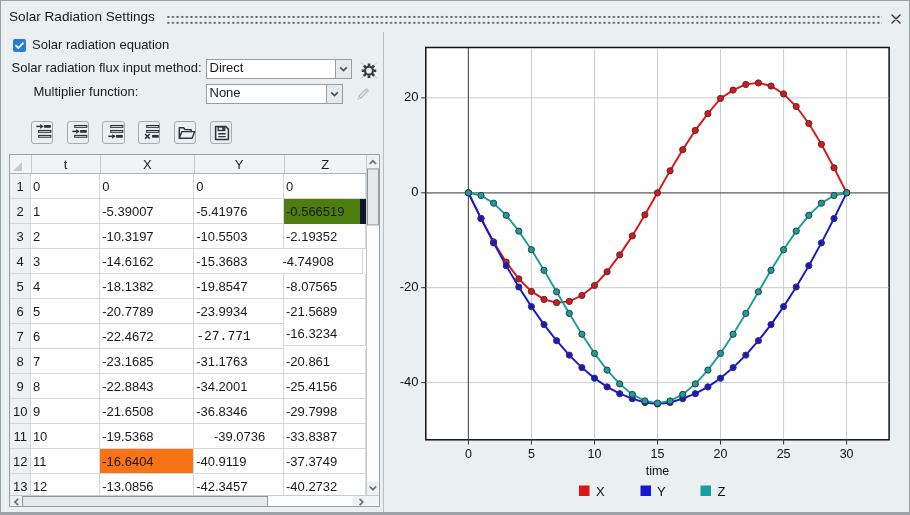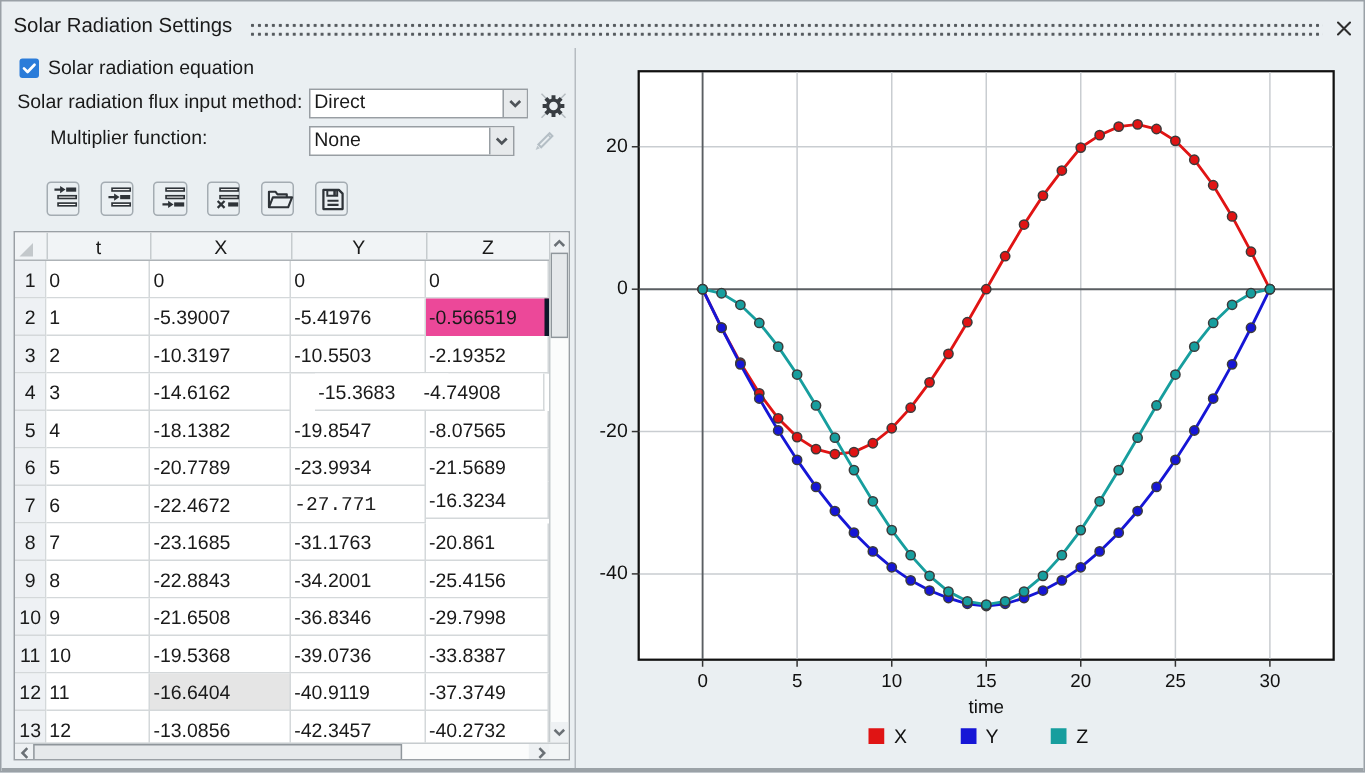--- a/index.html
+++ b/index.html
@@ -118,30 +118,30 @@
 <div class="abs" style="left:2.9px;top:7.6px;width:0;height:0;border-left:9px solid transparent;border-bottom:9px solid #c3c8cb;"></div>
 <div class="abs" style="left:0.00px;top:19.90px;width:20.5px;height:25.0px;background:#eef1f4;border-right:1px solid #d4d8da;border-bottom:1px solid #d4d8da;box-sizing:border-box;text-align:center;line-height:25.0px;">1</div>
 <div class="abs" style="left:20.50px;top:19.90px;width:69.4px;height:25.0px;background:#fff;border-right:1px solid #d4d8da;border-bottom:1px solid #d4d8da;box-sizing:border-box;text-align:left;padding-left:2px;line-height:25.0px;">0</div>
 <div class="abs" style="left:89.90px;top:19.90px;width:93.9px;height:25.0px;background:#fff;border-right:1px solid #d4d8da;border-bottom:1px solid #d4d8da;box-sizing:border-box;text-align:left;padding-left:2px;line-height:25.0px;">0</div>
 <div class="abs" style="left:183.80px;top:19.90px;width:89.8px;height:25.0px;background:#fff;border-right:1px solid #d4d8da;border-bottom:1px solid #d4d8da;box-sizing:border-box;text-align:left;padding-left:2px;line-height:25.0px;">0</div>
 <div class="abs" style="left:273.60px;top:19.90px;width:82.5px;height:25.0px;background:#fff;border-right:1px solid #d4d8da;border-bottom:1px solid #d4d8da;box-sizing:border-box;text-align:left;padding-left:2px;line-height:25.0px;">0</div>
 <div class="abs" style="left:0.00px;top:44.90px;width:20.5px;height:25.0px;background:#eef1f4;border-right:1px solid #d4d8da;border-bottom:1px solid #d4d8da;box-sizing:border-box;text-align:center;line-height:25.0px;">2</div>
 <div class="abs" style="left:20.50px;top:44.90px;width:69.4px;height:25.0px;background:#fff;border-right:1px solid #d4d8da;border-bottom:1px solid #d4d8da;box-sizing:border-box;text-align:left;padding-left:2px;line-height:25.0px;">1</div>
 <div class="abs" style="left:89.90px;top:44.90px;width:93.9px;height:25.0px;background:#fff;border-right:1px solid #d4d8da;border-bottom:1px solid #d4d8da;box-sizing:border-box;text-align:left;padding-left:2px;line-height:25.0px;">-5.39007</div>
 <div class="abs" style="left:183.80px;top:44.90px;width:89.8px;height:25.0px;background:#fff;border-right:1px solid #d4d8da;border-bottom:1px solid #d4d8da;box-sizing:border-box;text-align:left;padding-left:2px;line-height:25.0px;">-5.41976</div>
-<div class="abs" style="left:273.60px;top:44.90px;width:82.5px;height:41px;background:#ec4899;border-right:3px solid #0f172a;border-bottom:1px solid #d4d8da;box-sizing:border-box;text-align:left;padding-left:2px;line-height:25.0px;">-0.566519</div>
+<div class="abs" style="left:273.60px;top:44.90px;width:82.5px;height:41px;background:#4d7c0f;border-right:6px solid #0f172a;border-bottom:1px solid #d4d8da;box-sizing:border-box;text-align:left;padding-left:2px;line-height:25.0px;">-0.566519</div>
 <div class="abs" style="left:0.00px;top:69.90px;width:20.5px;height:25.0px;background:#eef1f4;border-right:1px solid #d4d8da;border-bottom:1px solid #d4d8da;box-sizing:border-box;text-align:center;line-height:25.0px;">3</div>
 <div class="abs" style="left:20.50px;top:69.90px;width:69.4px;height:25.0px;background:#fff;border-right:1px solid #d4d8da;border-bottom:1px solid #d4d8da;box-sizing:border-box;text-align:left;padding-left:2px;line-height:25.0px;">2</div>
 <div class="abs" style="left:89.90px;top:69.90px;width:93.9px;height:25.0px;background:#fff;border-right:1px solid #d4d8da;border-bottom:1px solid #d4d8da;box-sizing:border-box;text-align:left;padding-left:2px;line-height:25.0px;">-10.3197</div>
 <div class="abs" style="left:183.80px;top:69.90px;width:89.8px;height:25.0px;background:#fff;border-right:1px solid #d4d8da;border-bottom:1px solid #d4d8da;box-sizing:border-box;text-align:left;padding-left:2px;line-height:25.0px;">-10.5503</div>
 <div class="abs" style="left:273.60px;top:69.90px;width:82.5px;height:25.0px;background:#fff;border-right:1px solid #d4d8da;border-bottom:1px solid #d4d8da;box-sizing:border-box;text-align:left;padding-left:2px;line-height:25.0px;">-2.19352</div>
 <div class="abs" style="left:0.00px;top:94.90px;width:20.5px;height:25.0px;background:#eef1f4;border-right:1px solid #d4d8da;border-bottom:1px solid #d4d8da;box-sizing:border-box;text-align:center;line-height:25.0px;">4</div>
 <div class="abs" style="left:20.50px;top:94.90px;width:69.4px;height:25.0px;background:#fff;border-right:1px solid #d4d8da;border-bottom:1px solid #d4d8da;box-sizing:border-box;text-align:left;padding-left:2px;line-height:25.0px;">3</div>
 <div class="abs" style="left:89.90px;top:94.90px;width:93.9px;height:25.0px;background:#fff;border-right:1px solid #d4d8da;border-bottom:1px solid #d4d8da;box-sizing:border-box;text-align:left;padding-left:2px;line-height:25.0px;">-14.6162</div>
-<div class="abs" style="left:183.80px;top:94.90px;width:89.8px;height:25.0px;background:#fff;border-right:1px solid #d4d8da;border-bottom:1px solid #d4d8da;box-sizing:border-box;text-align:left;padding-left:2px;line-height:25.0px;margin-left:16px;">-15.3683</div>
+<div class="abs" style="left:183.80px;top:94.90px;width:89.8px;height:25.0px;background:#fff;border-right:1px solid #d4d8da;border-bottom:1px solid #d4d8da;box-sizing:border-box;text-align:left;padding-left:2px;line-height:25.0px;">-15.3683</div>
 <div class="abs" style="left:270px;top:94.90px;width:82.5px;height:25.0px;background:#fff;border-right:1px solid #d4d8da;border-bottom:1px solid #d4d8da;box-sizing:border-box;text-align:left;padding-left:2px;line-height:25.0px;">-4.74908</div>
 <div class="abs" style="left:0.00px;top:119.90px;width:20.5px;height:25.0px;background:#eef1f4;border-right:1px solid #d4d8da;border-bottom:1px solid #d4d8da;box-sizing:border-box;text-align:center;line-height:25.0px;">5</div>
 <div class="abs" style="left:20.50px;top:119.90px;width:69.4px;height:25.0px;background:#fff;border-right:1px solid #d4d8da;border-bottom:1px solid #d4d8da;box-sizing:border-box;text-align:left;padding-left:2px;line-height:25.0px;">4</div>
 <div class="abs" style="left:89.90px;top:119.90px;width:93.9px;height:25.0px;background:#fff;border-right:1px solid #d4d8da;border-bottom:1px solid #d4d8da;box-sizing:border-box;text-align:left;padding-left:2px;line-height:25.0px;">-18.1382</div>
 <div class="abs" style="left:183.80px;top:119.90px;width:89.8px;height:25.0px;background:#fff;border-right:1px solid #d4d8da;border-bottom:1px solid #d4d8da;box-sizing:border-box;text-align:left;padding-left:2px;line-height:25.0px;">-19.8547</div>
 <div class="abs" style="left:273.60px;top:119.90px;width:82.5px;height:25.0px;background:#fff;border-right:1px solid #d4d8da;border-bottom:1px solid #d4d8da;box-sizing:border-box;text-align:left;padding-left:2px;line-height:25.0px;">-8.07565</div>
 <div class="abs" style="left:0.00px;top:144.90px;width:20.5px;height:25.0px;background:#eef1f4;border-right:1px solid #d4d8da;border-bottom:1px solid #d4d8da;box-sizing:border-box;text-align:center;line-height:25.0px;">6</div>
 <div class="abs" style="left:20.50px;top:144.90px;width:69.4px;height:25.0px;background:#fff;border-right:1px solid #d4d8da;border-bottom:1px solid #d4d8da;box-sizing:border-box;text-align:left;padding-left:2px;line-height:25.0px;">5</div>
 <div class="abs" style="left:89.90px;top:144.90px;width:93.9px;height:25.0px;background:#fff;border-right:1px solid #d4d8da;border-bottom:1px solid #d4d8da;box-sizing:border-box;text-align:left;padding-left:2px;line-height:25.0px;">-20.7789</div>
 <div class="abs" style="left:183.80px;top:144.90px;width:89.8px;height:25.0px;background:#fff;border-right:1px solid #d4d8da;border-bottom:1px solid #d4d8da;box-sizing:border-box;text-align:left;padding-left:2px;line-height:25.0px;">-23.9934</div>
@@ -162,25 +162,25 @@
 <div class="abs" style="left:183.80px;top:219.90px;width:89.8px;height:25.0px;background:#fff;border-right:1px solid #d4d8da;border-bottom:1px solid #d4d8da;box-sizing:border-box;text-align:left;padding-left:2px;line-height:25.0px;">-34.2001</div>
 <div class="abs" style="left:273.60px;top:219.90px;width:82.5px;height:25.0px;background:#fff;border-right:1px solid #d4d8da;border-bottom:1px solid #d4d8da;box-sizing:border-box;text-align:left;padding-left:2px;line-height:25.0px;">-25.4156</div>
 <div class="abs" style="left:0.00px;top:244.90px;width:20.5px;height:25.0px;background:#eef1f4;border-right:1px solid #d4d8da;border-bottom:1px solid #d4d8da;box-sizing:border-box;text-align:center;line-height:25.0px;">10</div>
 <div class="abs" style="left:20.50px;top:244.90px;width:69.4px;height:25.0px;background:#fff;border-right:1px solid #d4d8da;border-bottom:1px solid #d4d8da;box-sizing:border-box;text-align:left;padding-left:2px;line-height:25.0px;">9</div>
 <div class="abs" style="left:89.90px;top:244.90px;width:93.9px;height:25.0px;background:#fff;border-right:1px solid #d4d8da;border-bottom:1px solid #d4d8da;box-sizing:border-box;text-align:left;padding-left:2px;line-height:25.0px;">-21.6508</div>
 <div class="abs" style="left:183.80px;top:244.90px;width:89.8px;height:25.0px;background:#fff;border-right:1px solid #d4d8da;border-bottom:1px solid #d4d8da;box-sizing:border-box;text-align:left;padding-left:2px;line-height:25.0px;">-36.8346</div>
 <div class="abs" style="left:273.60px;top:244.90px;width:82.5px;height:25.0px;background:#fff;border-right:1px solid #d4d8da;border-bottom:1px solid #d4d8da;box-sizing:border-box;text-align:left;padding-left:2px;line-height:25.0px;">-29.7998</div>
 <div class="abs" style="left:0.00px;top:269.90px;width:20.5px;height:25.0px;background:#eef1f4;border-right:1px solid #d4d8da;border-bottom:1px solid #d4d8da;box-sizing:border-box;text-align:center;line-height:25.0px;">11</div>
 <div class="abs" style="left:20.50px;top:269.90px;width:69.4px;height:25.0px;background:#fff;border-right:1px solid #d4d8da;border-bottom:1px solid #d4d8da;box-sizing:border-box;text-align:left;padding-left:2px;line-height:25.0px;">10</div>
 <div class="abs" style="left:89.90px;top:269.90px;width:93.9px;height:25.0px;background:#fff;border-right:1px solid #d4d8da;border-bottom:1px solid #d4d8da;box-sizing:border-box;text-align:left;padding-left:2px;line-height:25.0px;">-19.5368</div>
-<div class="abs" style="left:183.80px;top:269.90px;width:89.8px;height:25.0px;background:#fff;border-right:1px solid #d4d8da;border-bottom:1px solid #d4d8da;box-sizing:border-box;text-align:left;padding-left:2px;line-height:25.0px;">-39.0736</div>
+<div class="abs" style="left:183.80px;top:269.90px;width:89.8px;height:25.0px;background:#fff;border-right:1px solid #d4d8da;border-bottom:1px solid #d4d8da;box-sizing:border-box;text-align:center;padding-left:2px;line-height:25.0px;">-39.0736</div>
 <div class="abs" style="left:273.60px;top:269.90px;width:82.5px;height:25.0px;background:#fff;border-right:1px solid #d4d8da;border-bottom:1px solid #d4d8da;box-sizing:border-box;text-align:left;padding-left:2px;line-height:25.0px;">-33.8387</div>
 <div class="abs" style="left:0.00px;top:294.90px;width:20.5px;height:25.0px;background:#eef1f4;border-right:1px solid #d4d8da;border-bottom:1px solid #d4d8da;box-sizing:border-box;text-align:center;line-height:25.0px;">12</div>
 <div class="abs" style="left:20.50px;top:294.90px;width:69.4px;height:25.0px;background:#fff;border-right:1px solid #d4d8da;border-bottom:1px solid #d4d8da;box-sizing:border-box;text-align:left;padding-left:2px;line-height:25.0px;">11</div>
-<div class="abs" style="left:89.90px;top:294.90px;width:93.9px;height:25.0px;background:#e5e5e5;border-right:1px solid #d4d8da;border-bottom:1px solid #d4d8da;box-sizing:border-box;text-align:left;padding-left:2px;line-height:25.0px;">-16.6404</div>
+<div class="abs" style="left:89.90px;top:294.90px;width:93.9px;height:25.0px;background:#f97316;border-right:1px solid #d4d8da;border-bottom:1px solid #d4d8da;box-sizing:border-box;text-align:left;padding-left:2px;line-height:25.0px;">-16.6404</div>
 <div class="abs" style="left:183.80px;top:294.90px;width:89.8px;height:25.0px;background:#fff;border-right:1px solid #d4d8da;border-bottom:1px solid #d4d8da;box-sizing:border-box;text-align:left;padding-left:2px;line-height:25.0px;">-40.9119</div>
 <div class="abs" style="left:273.60px;top:294.90px;width:82.5px;height:25.0px;background:#fff;border-right:1px solid #d4d8da;border-bottom:1px solid #d4d8da;box-sizing:border-box;text-align:left;padding-left:2px;line-height:25.0px;">-37.3749</div>
 <div class="abs" style="left:0.00px;top:319.90px;width:20.5px;height:25.0px;background:#eef1f4;border-right:1px solid #d4d8da;border-bottom:1px solid #d4d8da;box-sizing:border-box;text-align:center;line-height:25.0px;">13</div>
 <div class="abs" style="left:20.50px;top:319.90px;width:69.4px;height:25.0px;background:#fff;border-right:1px solid #d4d8da;border-bottom:1px solid #d4d8da;box-sizing:border-box;text-align:left;padding-left:2px;line-height:25.0px;">12</div>
 <div class="abs" style="left:89.90px;top:319.90px;width:93.9px;height:25.0px;background:#fff;border-right:1px solid #d4d8da;border-bottom:1px solid #d4d8da;box-sizing:border-box;text-align:left;padding-left:2px;line-height:25.0px;">-13.0856</div>
 <div class="abs" style="left:183.80px;top:319.90px;width:89.8px;height:25.0px;background:#fff;border-right:1px solid #d4d8da;border-bottom:1px solid #d4d8da;box-sizing:border-box;text-align:left;padding-left:2px;line-height:25.0px;">-42.3457</div>
 <div class="abs" style="left:273.60px;top:319.90px;width:82.5px;height:25.0px;background:#fff;border-right:1px solid #d4d8da;border-bottom:1px solid #d4d8da;box-sizing:border-box;text-align:left;padding-left:2px;line-height:25.0px;">-40.2732</div>
 <div class="abs" style="left:356.1px;top:0;width:12.9px;height:340.8px;background:#fbfcfc;border-left:1px solid #c6cbce;box-sizing:border-box;"><svg width="12" height="340.8" viewBox="0 0 12 340.8">
         <rect x="0" y="0" width="12" height="13.5" fill="#eef1f3"></rect>
         <rect x="0" y="326.3" width="12" height="14.5" fill="#eef1f3"></rect>

